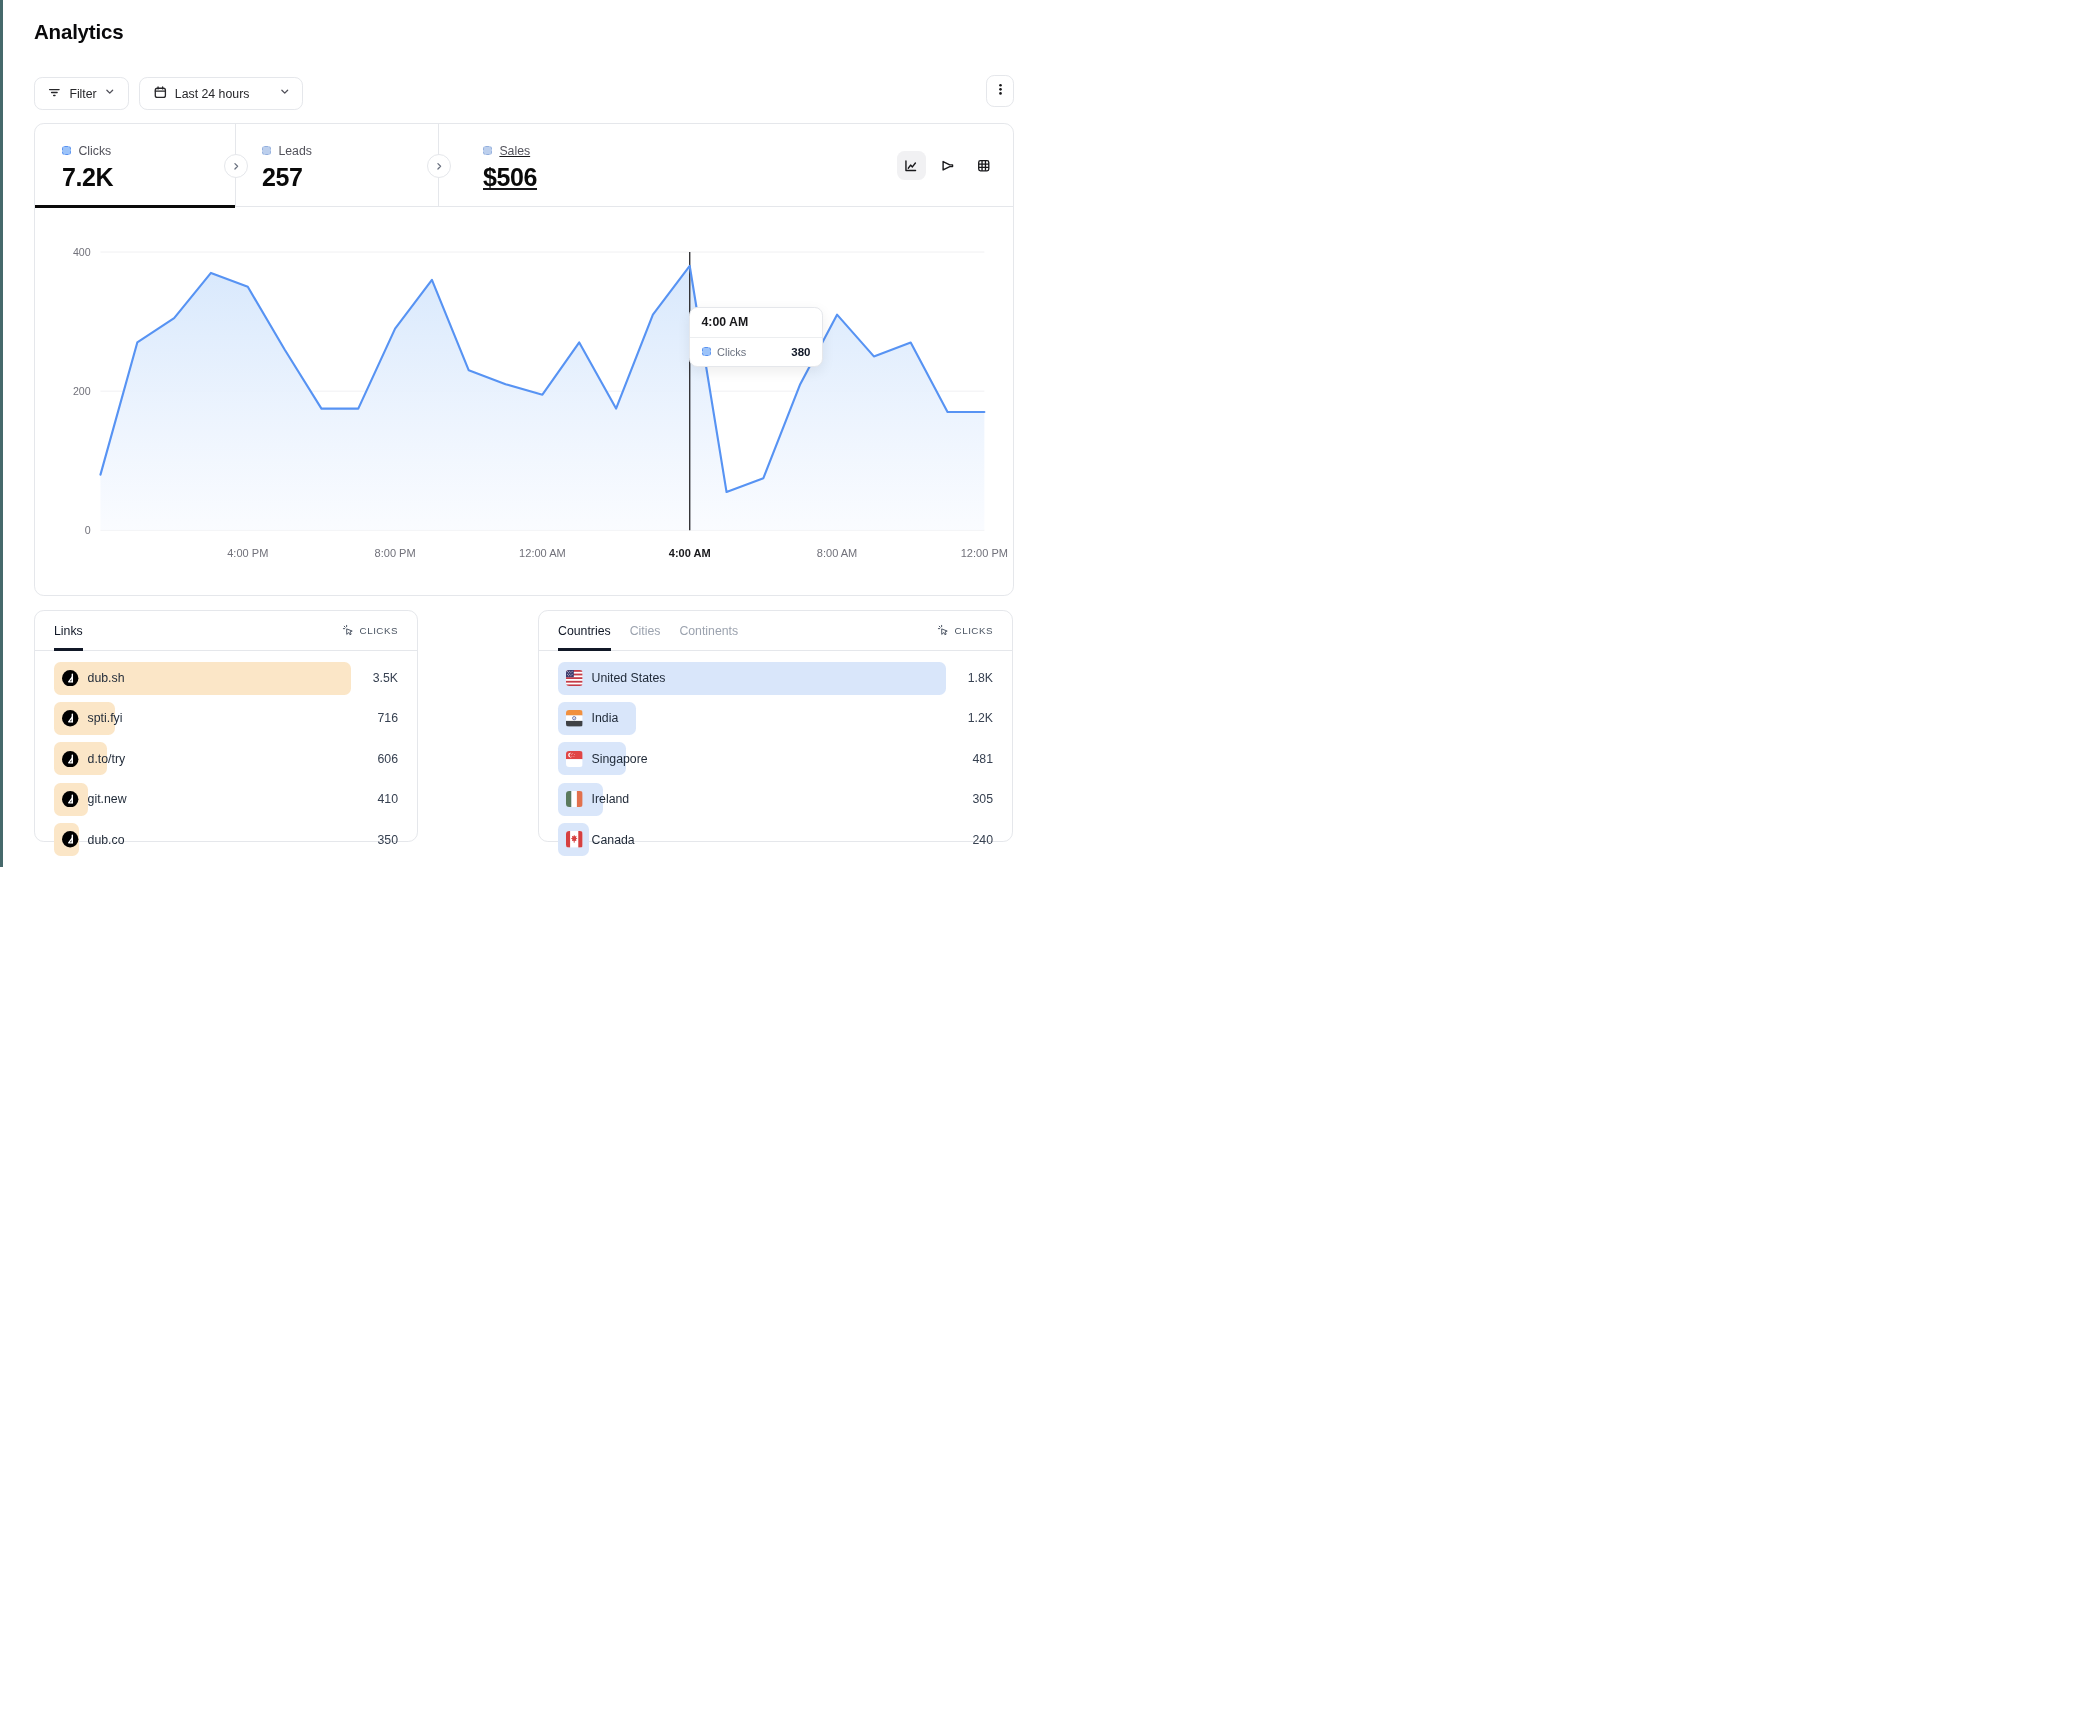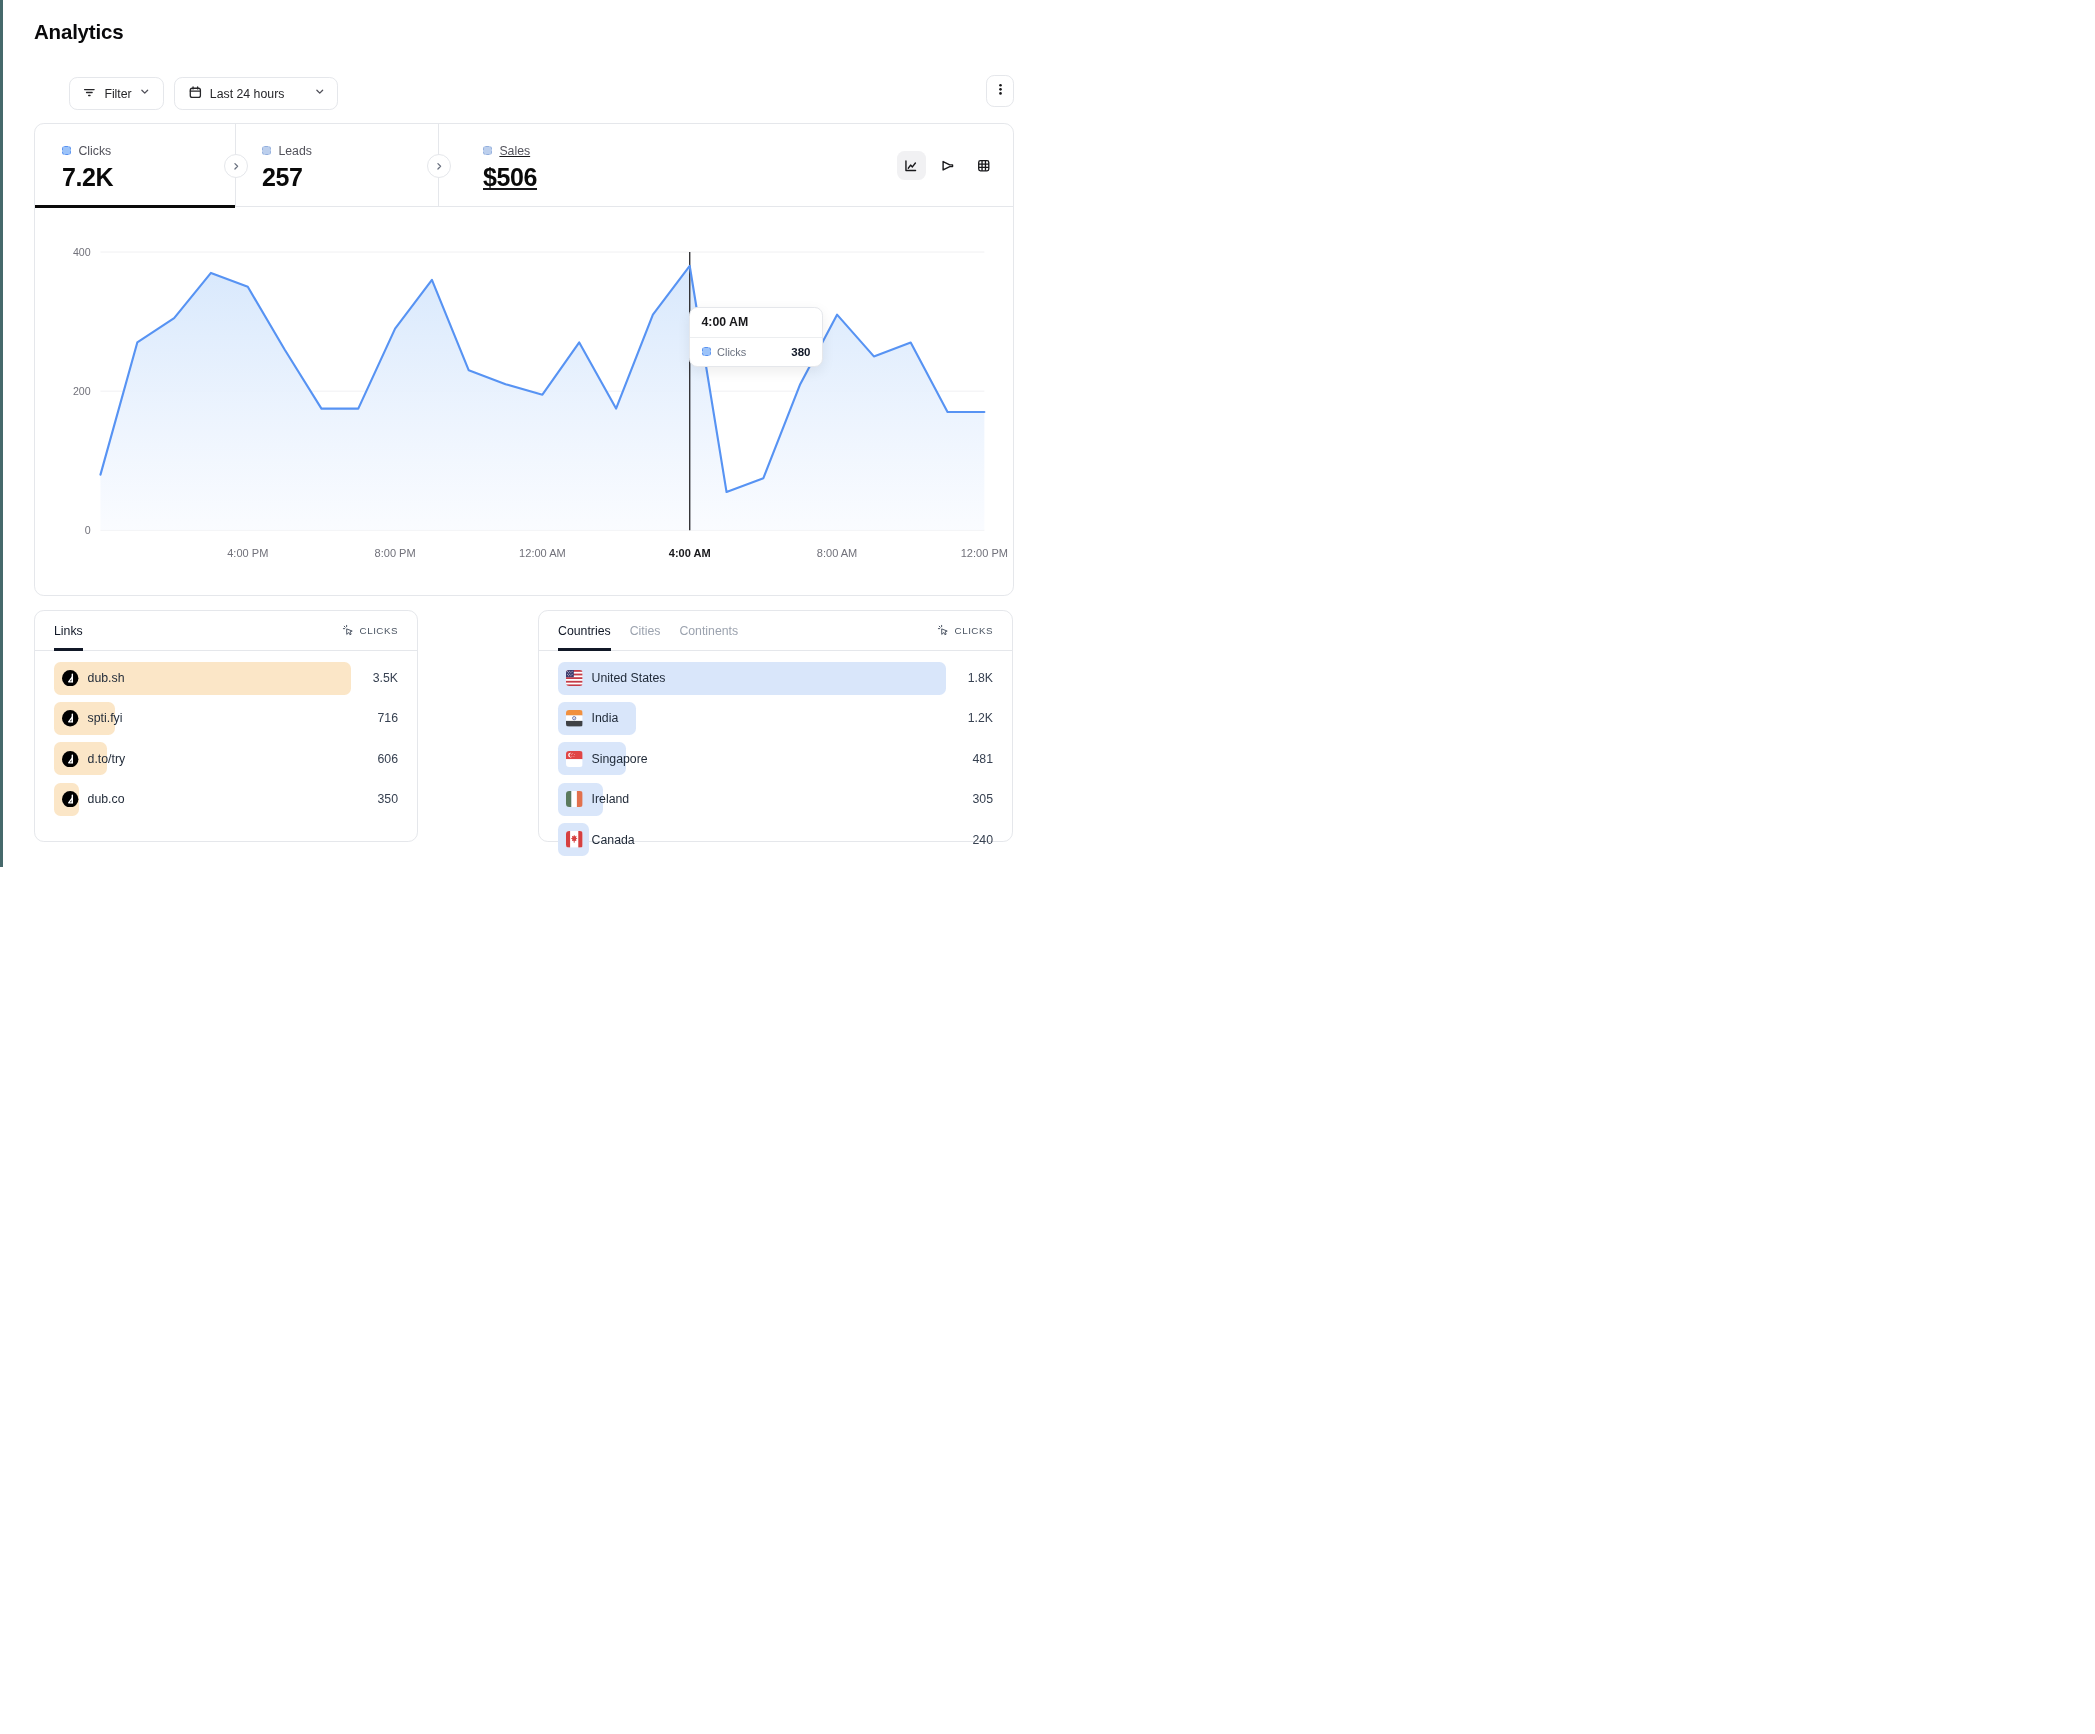--- a/index.html
+++ b/index.html
@@ -4,21 +4,21 @@
 <style>
   * { margin:0; padding:0; box-sizing:border-box; }
   html,body { background:#fff; }
   body { font-family:"Liberation Sans", sans-serif; color:#18181b; }
   .app { position:relative; width:1048px; height:867px; background:#fff; overflow:hidden; }
   .edge-strip { position:absolute; left:0; top:0; bottom:0; width:2.5px; background:#46696b; }
 
   .page-title { position:absolute; left:34px; top:19.6px; font-size:20.5px; font-weight:700; letter-spacing:-0.2px; color:#09090b; }
 
   
-  .toolbar { position:absolute; left:34px; top:77px; display:flex; gap:10.6px;margin-left:35px; }
+  .toolbar { position:absolute; left:34px; top:77px; display:flex; gap:10.6px; }
   .btn { display:flex; align-items:center; gap:7.4px; height:33px; padding:0 12.3px; border:0.8px solid #e5e7eb; border-radius:8.2px; background:#fff; font-size:12.3px; color:#27272a; cursor:pointer; }
   .btn svg { flex:none; }
   .btn .grow { flex:1; }
   .date-btn { width:164px; }
   .kebab-btn { position:absolute; left:986px; top:75px; width:28px; height:32px; border:0.8px solid #e5e7eb; border-radius:8.2px; background:#fff; display:flex; align-items:center; justify-content:center; cursor:pointer; }
 
   
   .main-card { position:absolute; left:34px; top:123px; width:980px; height:473px; border:0.8px solid #e5e7eb; border-radius:9.8px; background:#fff; }
   .tabs-row { position:relative; height:83px; border-bottom:0.8px solid #e5e7eb; }
   .metric-tab { position:absolute; top:0; height:83px; padding:19.6px 0 0 27px; cursor:pointer; }
@@ -258,20 +258,32 @@
             <span class="logo20"><svg width="16.4" height="16.4" viewBox="0 0 20 20">
     <circle cx="10" cy="10" r="10" fill="#000"></circle>
     <path d="M12.6 5v9.4" stroke="#fff" stroke-width="1.7" stroke-linecap="round"></path>
     <path d="M12.6 8.4 8.1 14.4h4.5z" fill="none" stroke="#fff" stroke-width="1.6" stroke-linejoin="round"></path>
   </svg></span>
             <span class="row-label">d.to/try</span>
           </div>
         <div class="row-value">606</div>
       </div>
       <div class="data-row">
+        <div class="row-bar" style="width: calc(11.5% - 5.5px);"></div>
+        <div class="row-content">
+            <span class="logo20"><svg width="16.4" height="16.4" viewBox="0 0 20 20">
+    <circle cx="10" cy="10" r="10" fill="#000"></circle>
+    <path d="M12.6 5v9.4" stroke="#fff" stroke-width="1.7" stroke-linecap="round"></path>
+    <path d="M12.6 8.4 8.1 14.4h4.5z" fill="none" stroke="#fff" stroke-width="1.6" stroke-linejoin="round"></path>
+  </svg></span>
+            <span class="row-label">git.new</span>
+          </div>
+        <div class="row-value">410</div>
+      </div>
+      <div class="data-row">
         <div class="row-bar" style="width: calc(8.5% - 4px);"></div>
         <div class="row-content">
             <span class="logo20"><svg width="16.4" height="16.4" viewBox="0 0 20 20">
     <circle cx="10" cy="10" r="10" fill="#000"></circle>
     <path d="M12.6 5v9.4" stroke="#fff" stroke-width="1.7" stroke-linecap="round"></path>
     <path d="M12.6 8.4 8.1 14.4h4.5z" fill="none" stroke="#fff" stroke-width="1.6" stroke-linejoin="round"></path>
   </svg></span>
             <span class="row-label">dub.co</span>
           </div>
         <div class="row-value">350</div>

